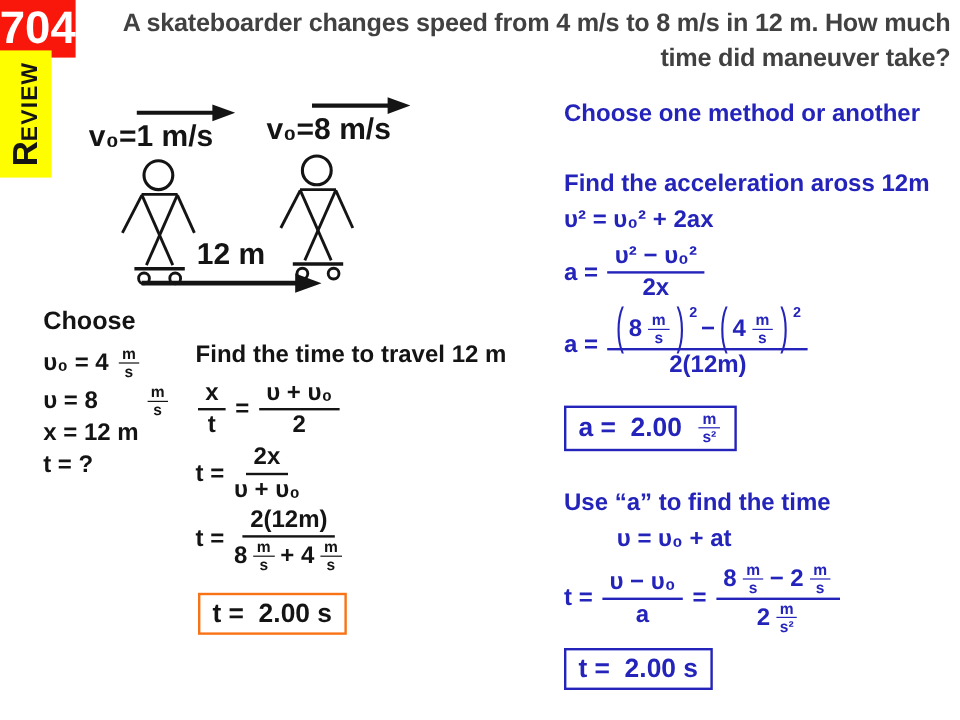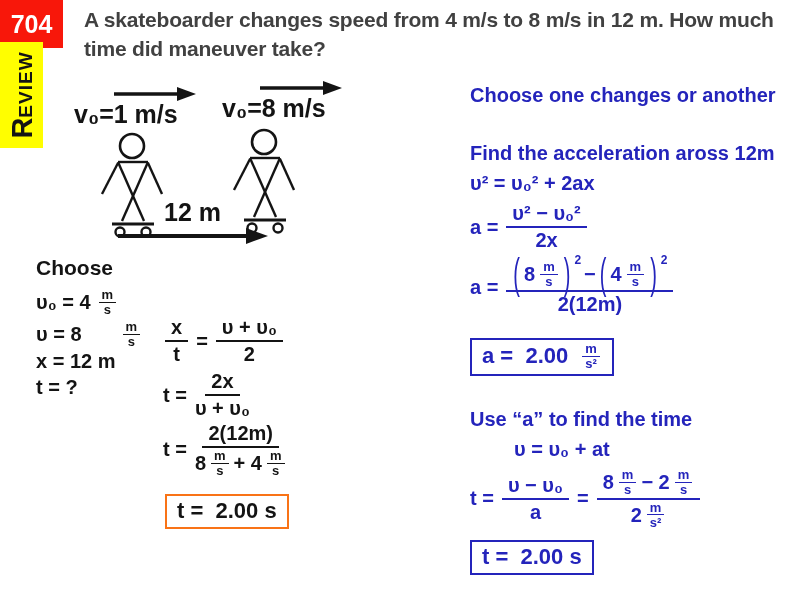--- a/index.html
+++ b/index.html
@@ -5,35 +5,35 @@
   * { box-sizing: border-box; margin: 0; padding: 0; }
   html,body { width:800px; height:600px; }
   body {
     font-family: "Liberation Sans", sans-serif;
     background:#ffffff; color:#141414; overflow:hidden; position:relative;
   }
   .page { position:absolute; inset:0; width:800px; height:600px; background:#fff; }
 
   .badge {
     position:absolute; left:0; top:0; width:63px; height:48px;
-    background:#f8170a; color:#fff; font-size:25px; font-weight:800;
+    background:#f8170a; color:#fff; font-size:38px; font-weight:800;
     display:flex; align-items:center; justify-content:center;
   }
   .review-strip { position:absolute; left:0; top:42px; width:43px; height:106px; background:#fffe00; }
   .review-text {
     position:absolute; left:50%; top:50%; width:106px;
     transform:translate(-50%,-50%) rotate(-90deg);
     text-align:center; color:#141414; font-weight:800; white-space:nowrap;
   }
   .r-big { font-size:29px; }
   .r-rest { font-size:19px; letter-spacing:1px; }
 
   .title {
     position:absolute; left:84px; top:6px; width:708px;
-    font-size:21px; font-weight:700; color:#414141; line-height:1.38; letter-spacing:-0.2px;
+    font-size:21px; font-weight:700; color:#414141; line-height:1.38; letter-spacing:-0.2px;text-align:right;
   }
 
   .abs { position:absolute; }
   .vlabel { font-size:25px; font-weight:700; color:#141414; white-space:pre; }
   .dist-label { font-size:25px; font-weight:700; color:#141414; }
 
   .blue { color:#2424bb; }
   .red  { color:#ee1a1a; }
 
   .col { position:absolute; }
@@ -124,20 +124,21 @@
     </div>
     <div class="line eq eqrow" style="top:64px;gap:39px;">
       <span>υ = 8</span>
       <span class="ufrac"><span class="fn">m</span><span class="fd">s</span></span>
     </div>
     <div class="line eq" style="top:94px;">x = 12 m</div>
     <div class="line eq" style="top:120px;">t = ?</div>
   </div>
 
   <div class="col" style="left:163px; top:256px; width:300px; height:290px;">
+    <div class="line h20" style="top:29px;">Find the time to travel 12 m</div>
 
     <div class="line eqrow eq" style="top:60px;">
       <span class="frac"><span class="fn">x</span><span class="fd">t</span></span>
       <span>=</span>
       <span class="frac"><span class="fn">υ + υ₀</span><span class="fd">2</span></span>
     </div>
 
     <div class="line eqrow eq" style="top:114px;">
       <span>t =</span>
       <span class="frac"><span class="fn">2x</span><span class="fd">υ + υ₀</span></span>
@@ -153,21 +154,21 @@
           <span>+ 4</span>
           <span class="ufrac"><span class="fn">m</span><span class="fd">s</span></span>
         </span>
       </span>
     </div>
 
     <div class="ansbox" style="position:absolute; left:2px; top:238px;">t =  2.00 s</div>
   </div>
 
   <div class="col blue" style="left:470px; top:84px; width:330px; height:500px;">
-    <div class="line h20 blue" style="top:0;">Choose one changes or another</div>
+    <div class="line h20 blue" style="top:0;">Choose one method or another</div>
     <div class="line h20 blue" style="top:58px;">Find the acceleration aross 12m</div>
 
     <div class="line eq blue" style="top:88px;">υ² = υ₀² + 2ax</div>
 
     <div class="line eqrow eq blue" style="top:118px;">
       <span>a =</span>
       <span class="frac"><span class="fn">υ² − υ₀²</span><span class="fd">2x</span></span>
     </div>
 
     <div class="line eqrow eq blue" style="top:176px;">

